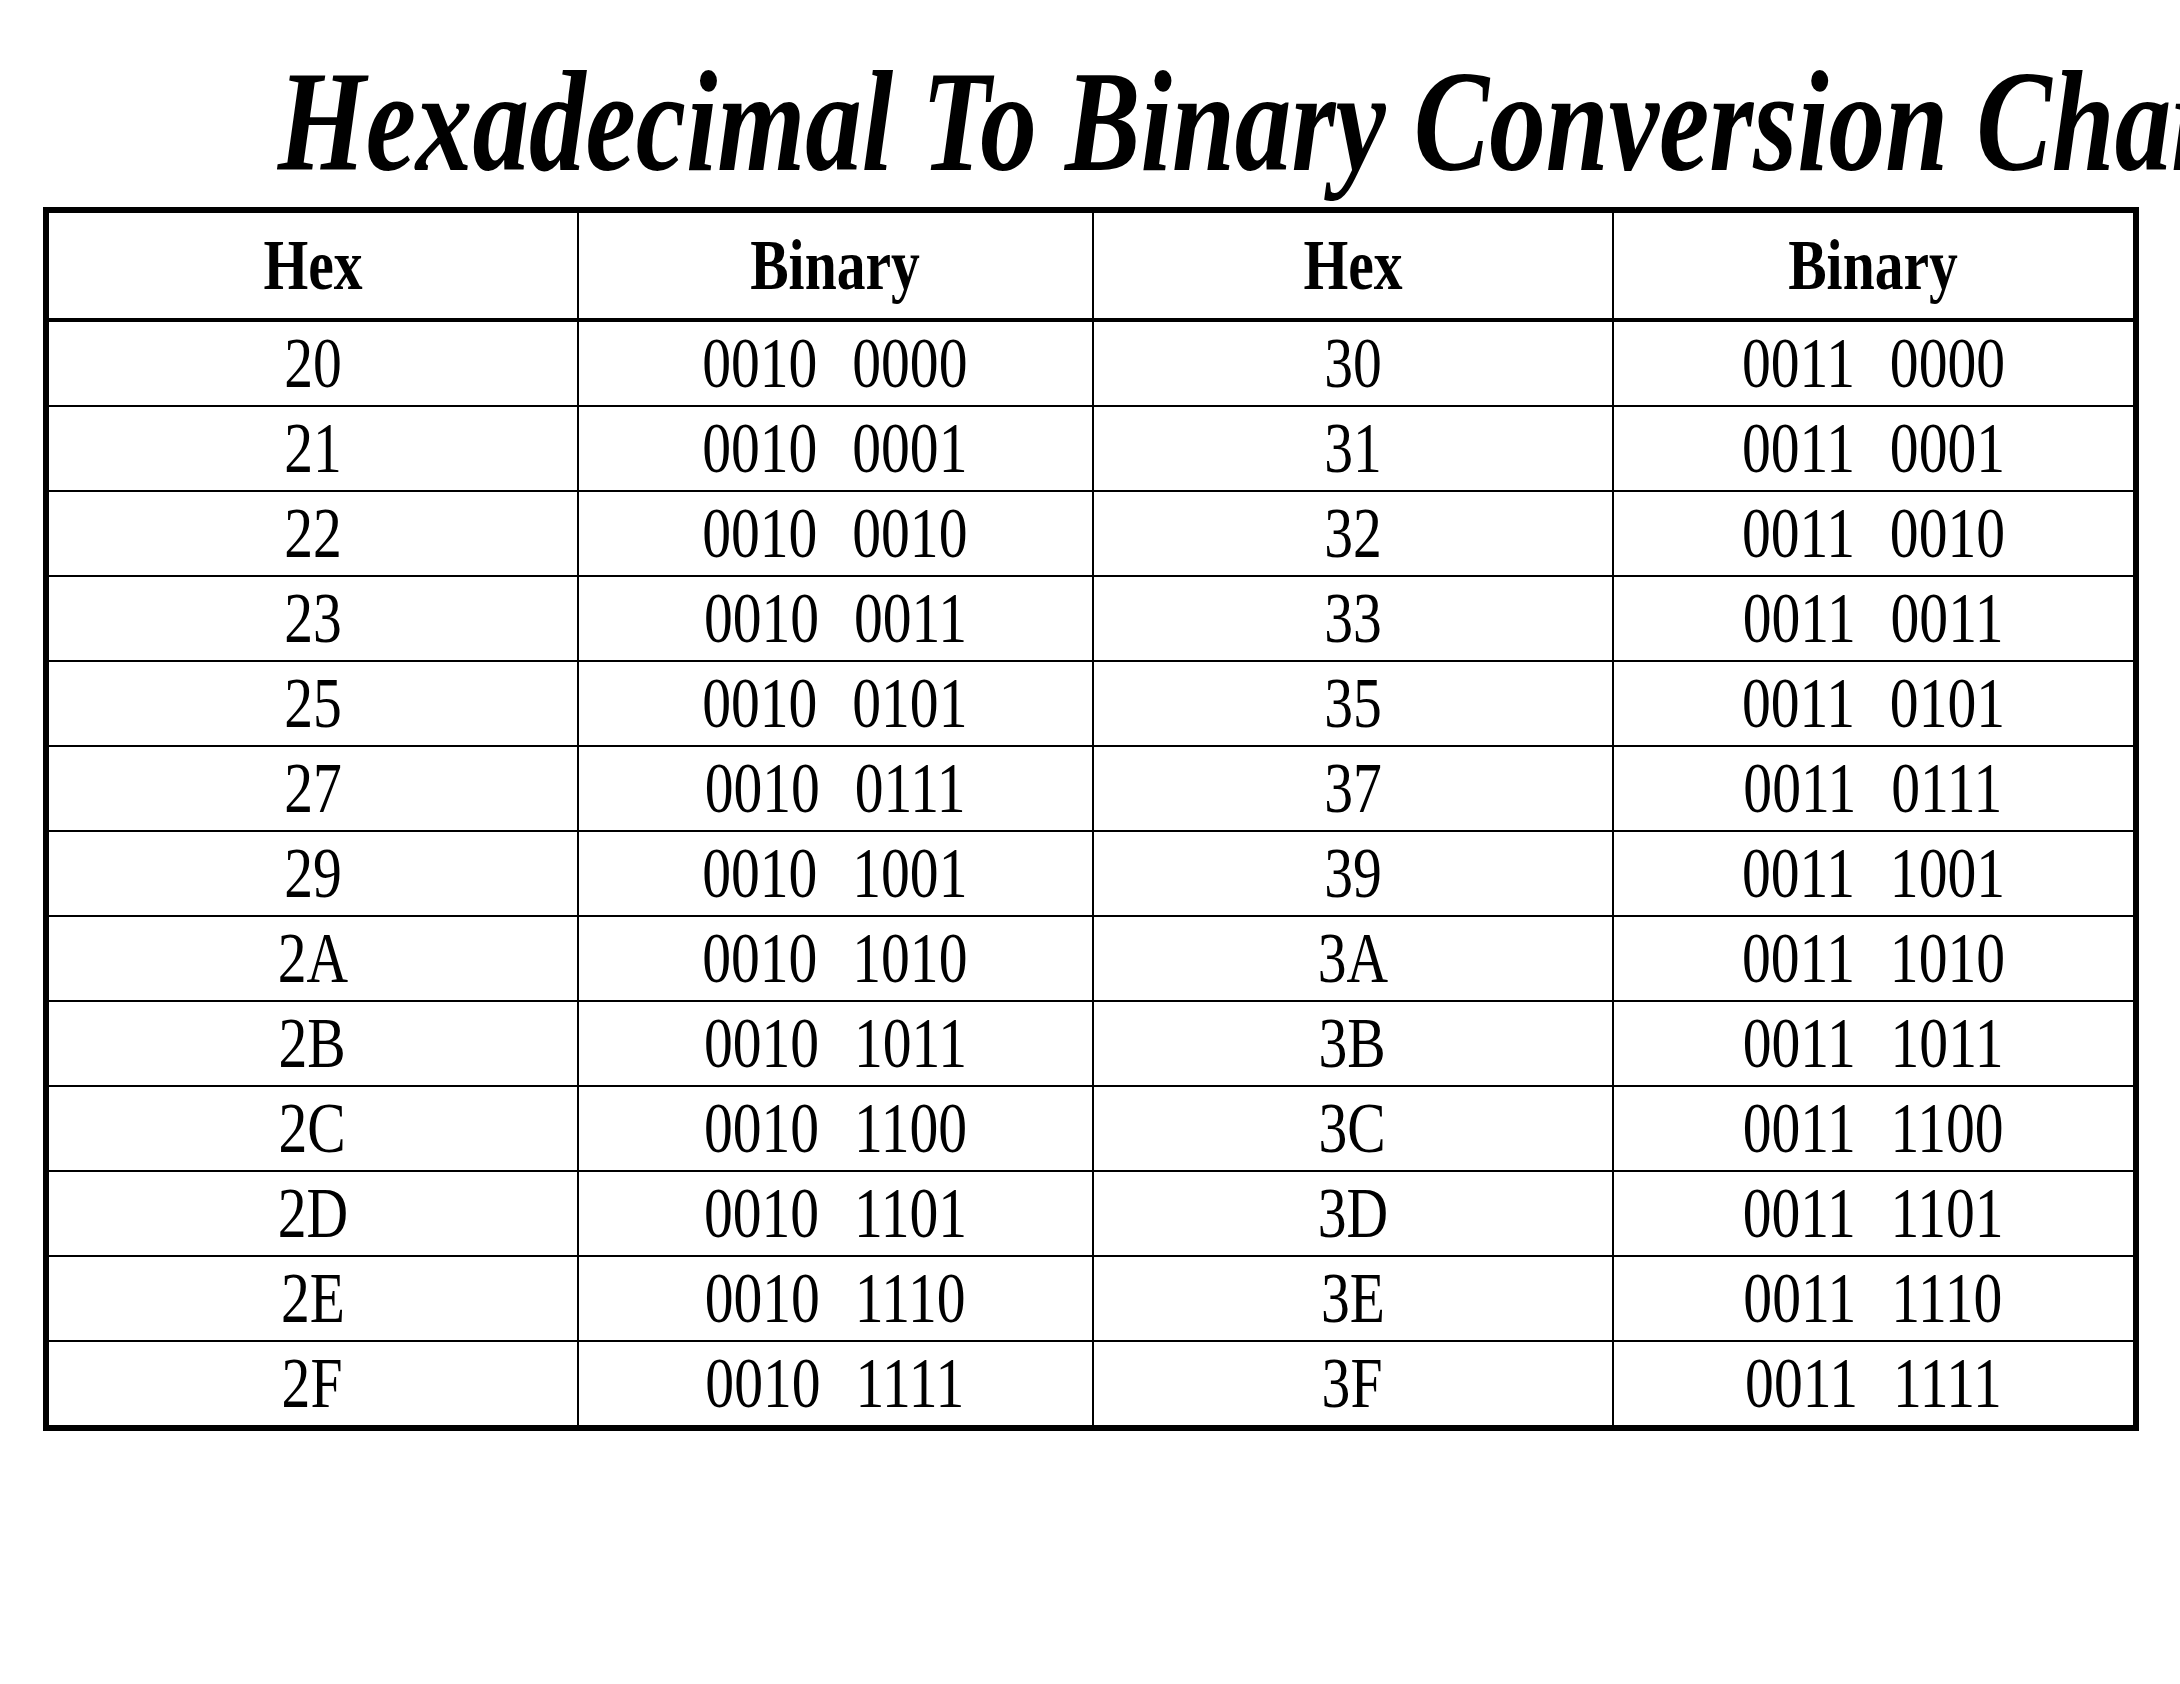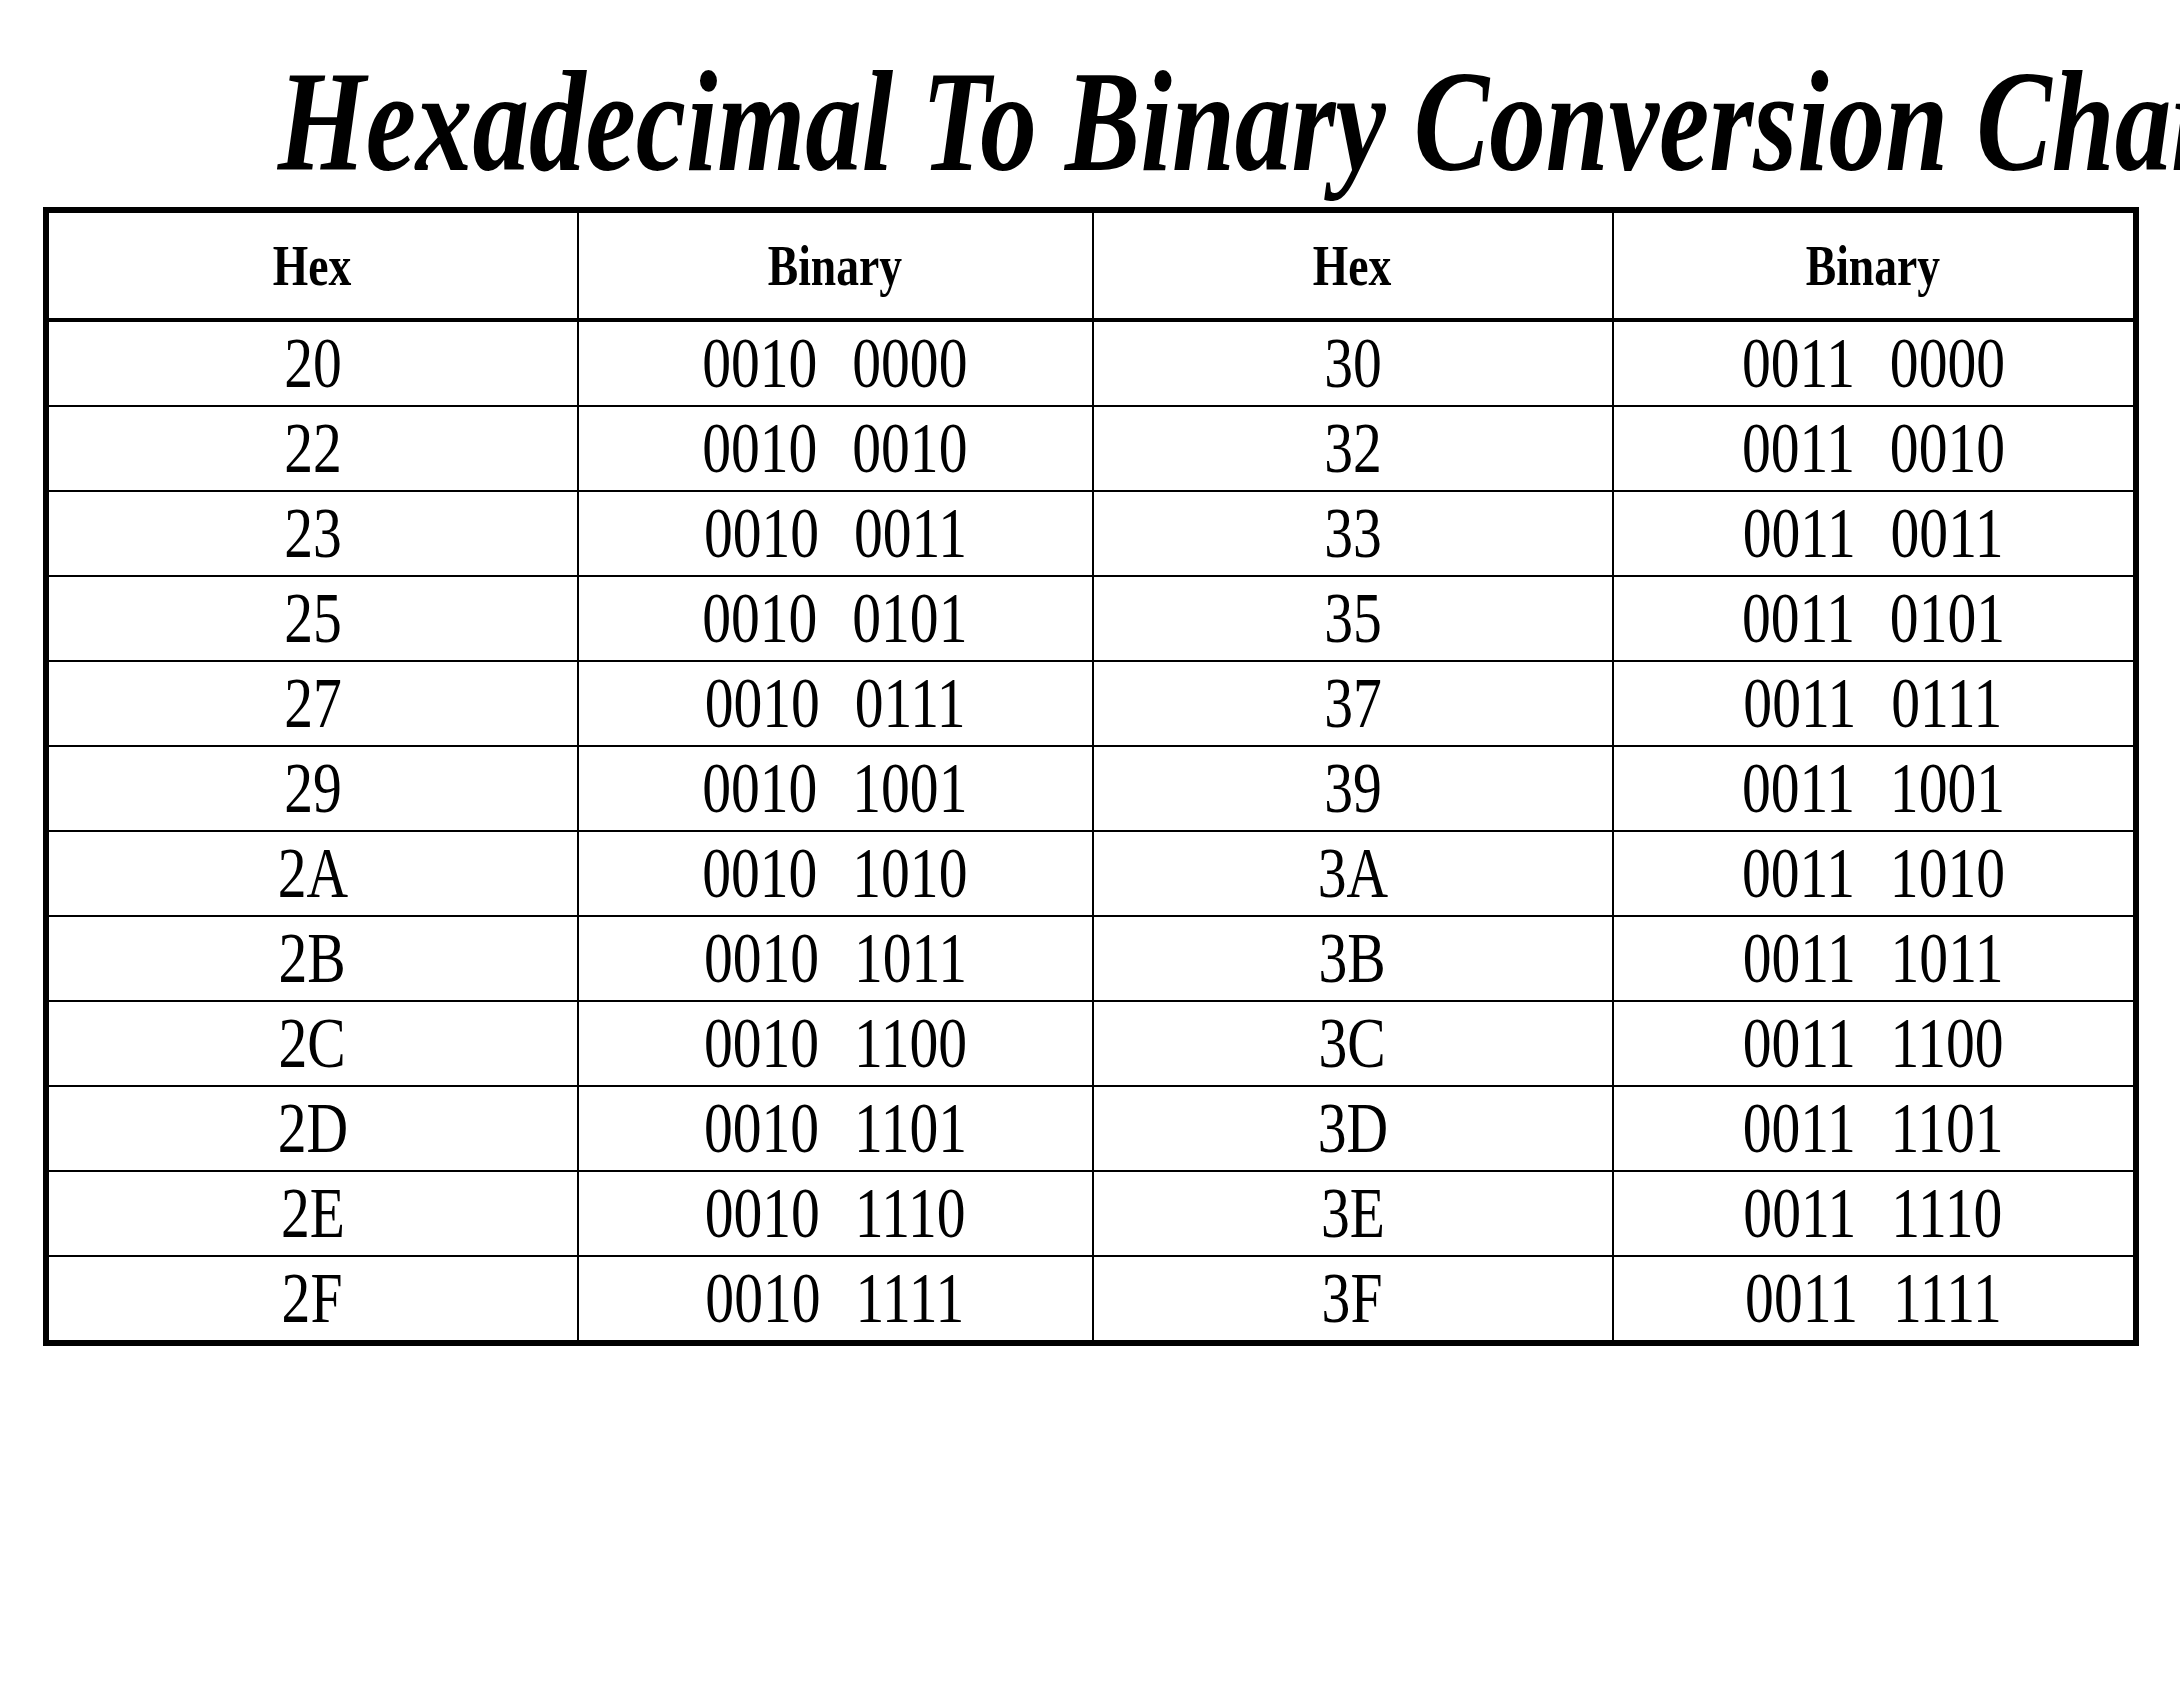--- a/index.html
+++ b/index.html
@@ -38,21 +38,21 @@
   .chart th, .chart td {
     border: 2.6px solid #000000;
     text-align: center;
     vertical-align: middle;
     padding: 0;
     overflow: hidden;
   }
   .chart thead tr { height: 110px; }
   .chart tbody tr { height: 83px; text-decoration: underline; }
   .chart th {
-    font-size: 57px;
+    font-size: 72px;
     font-weight: bold;
     border-bottom: 4.3px solid #000000;
   }
   .chart td {
     font-size: 72px;
     font-weight: normal;
   }
   .cz {
     display: inline-block;
     transform: scaleX(0.8);
@@ -82,20 +82,26 @@
         <th><span class="cz">Hex</span></th>
         <th><span class="cz">Binary</span></th>
       </tr>
     </thead>
     <tbody>
       <tr>
         <td><span class="cz">20</span></td>
         <td><span class="cz">0010 0000</span></td>
         <td><span class="cz">30</span></td>
         <td><span class="cz">0011 0000</span></td>
+      </tr>
+      <tr>
+        <td><span class="cz">21</span></td>
+        <td><span class="cz">0010 0001</span></td>
+        <td><span class="cz">31</span></td>
+        <td><span class="cz">0011 0001</span></td>
       </tr>
       <tr>
         <td><span class="cz">22</span></td>
         <td><span class="cz">0010 0010</span></td>
         <td><span class="cz">32</span></td>
         <td><span class="cz">0011 0010</span></td>
       </tr>
       <tr>
         <td><span class="cz">23</span></td>
         <td><span class="cz">0010 0011</span></td>

